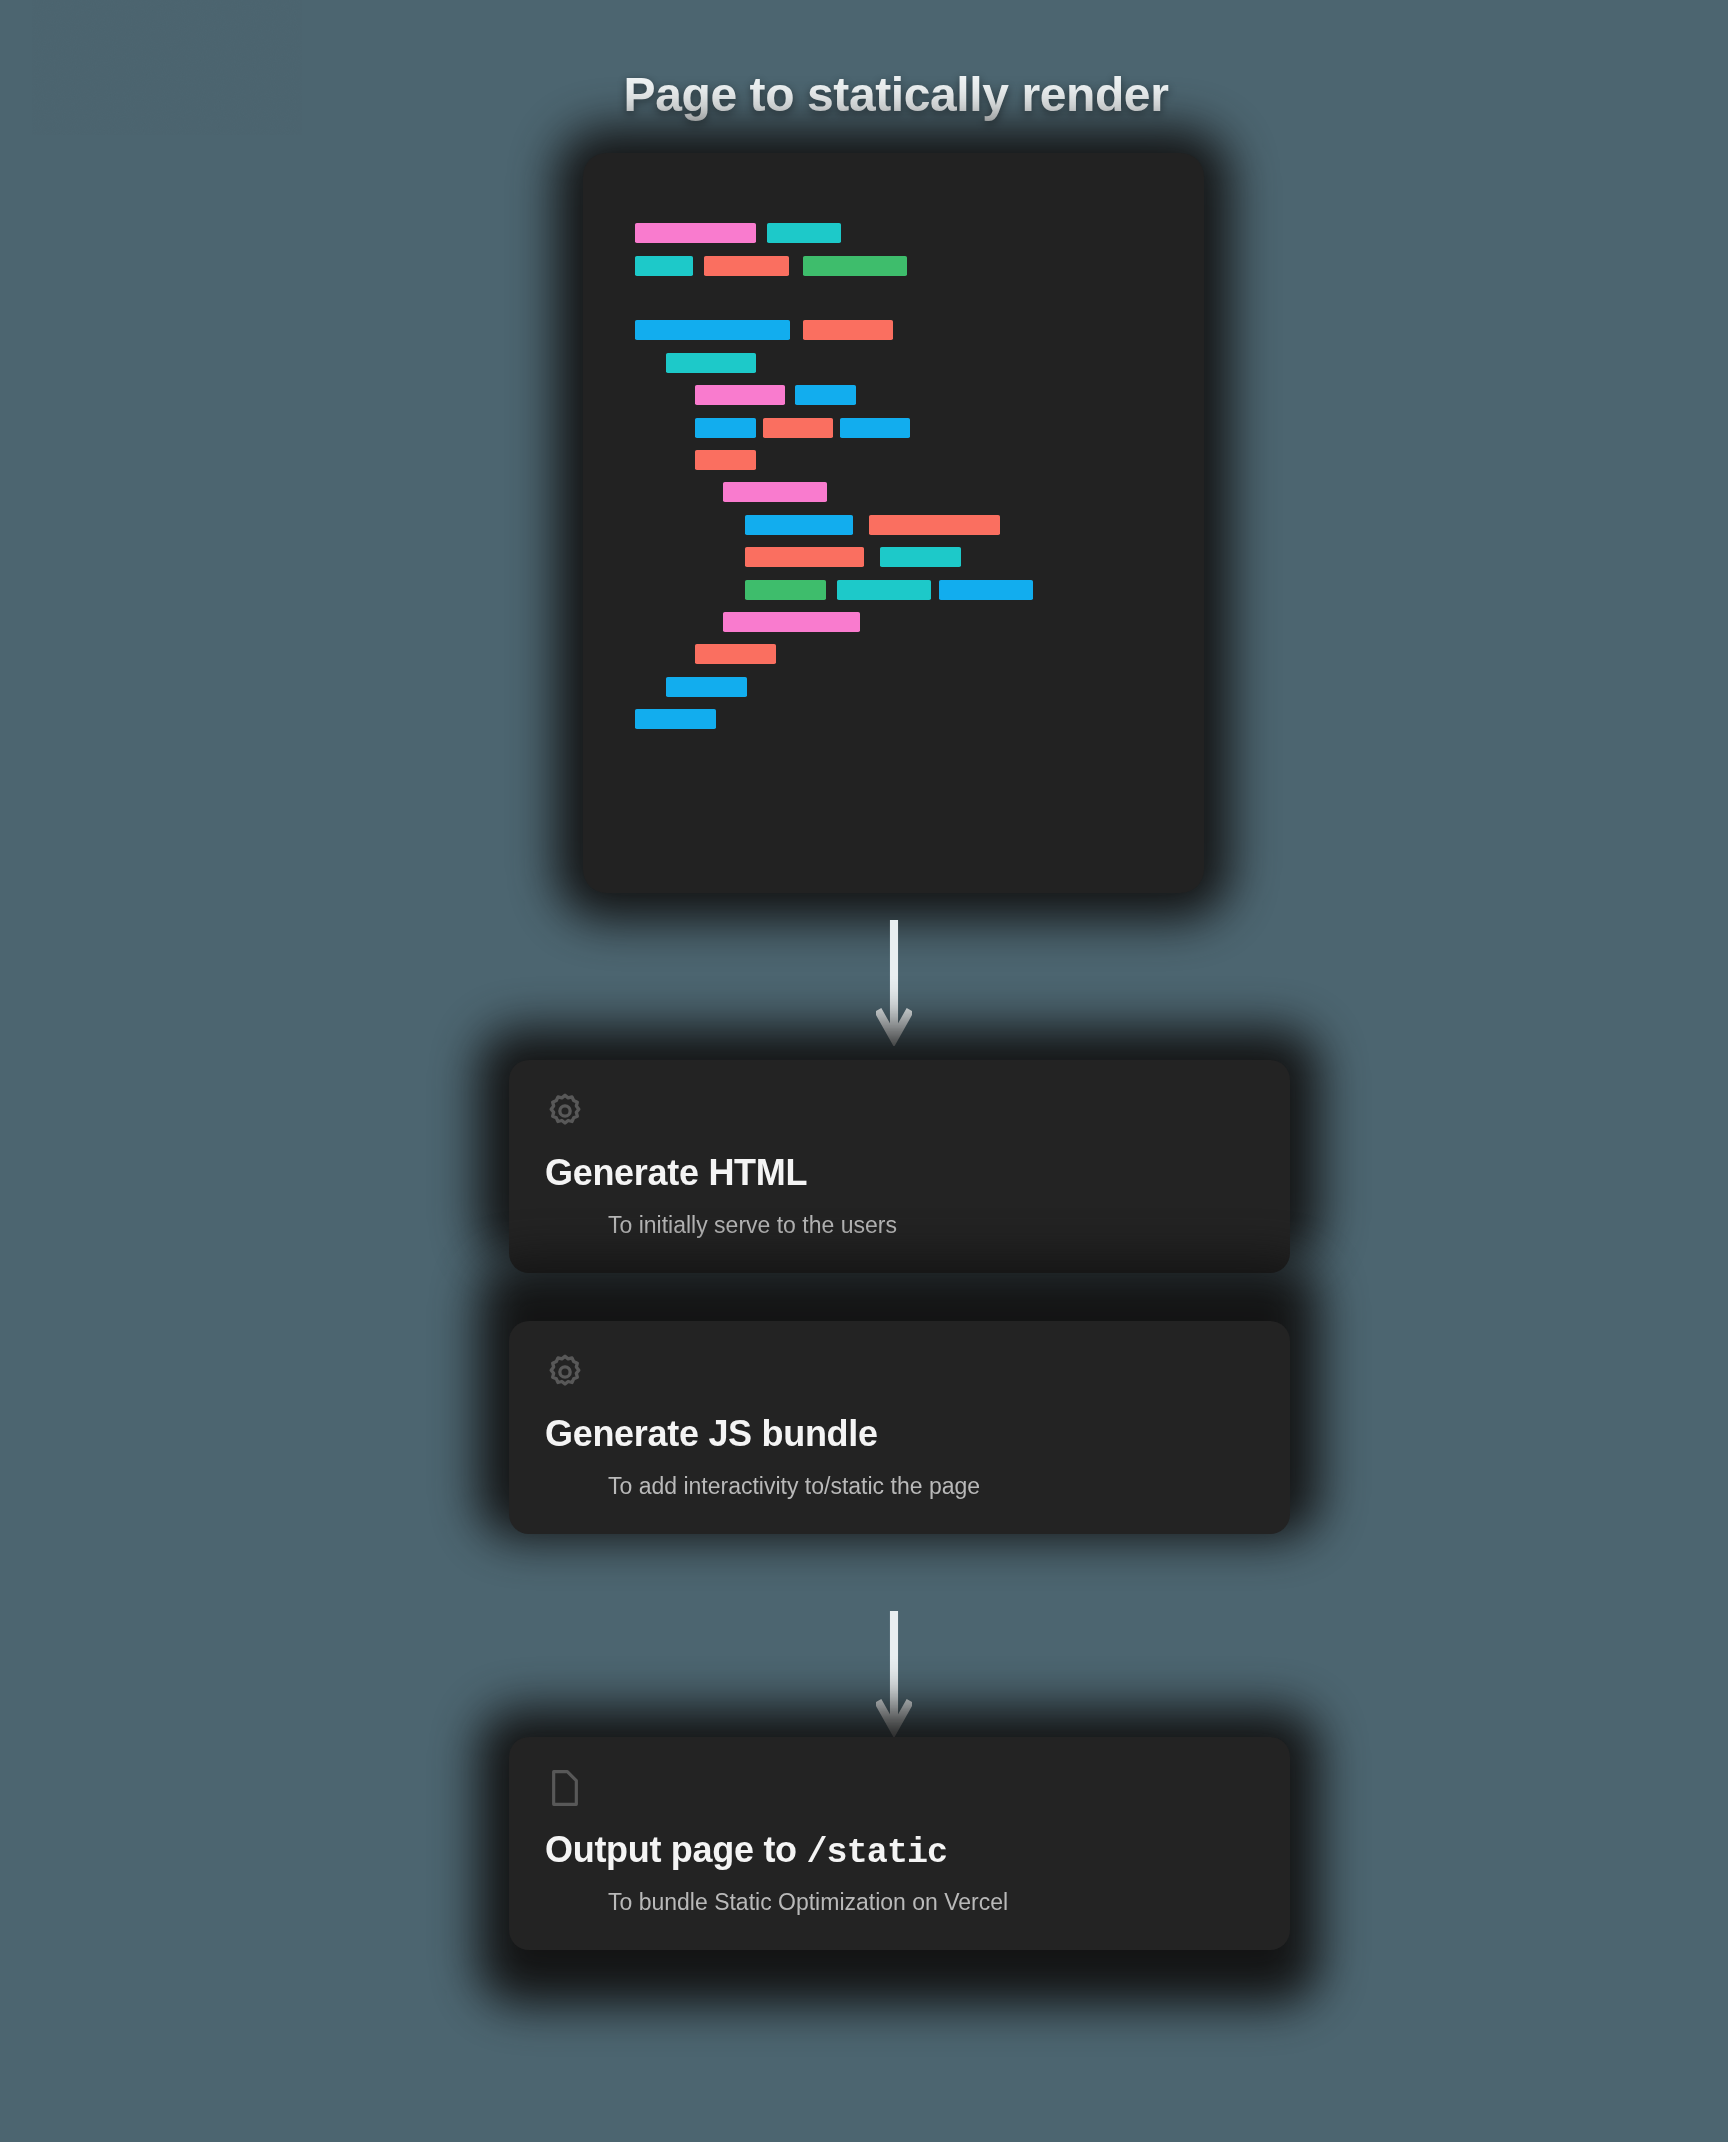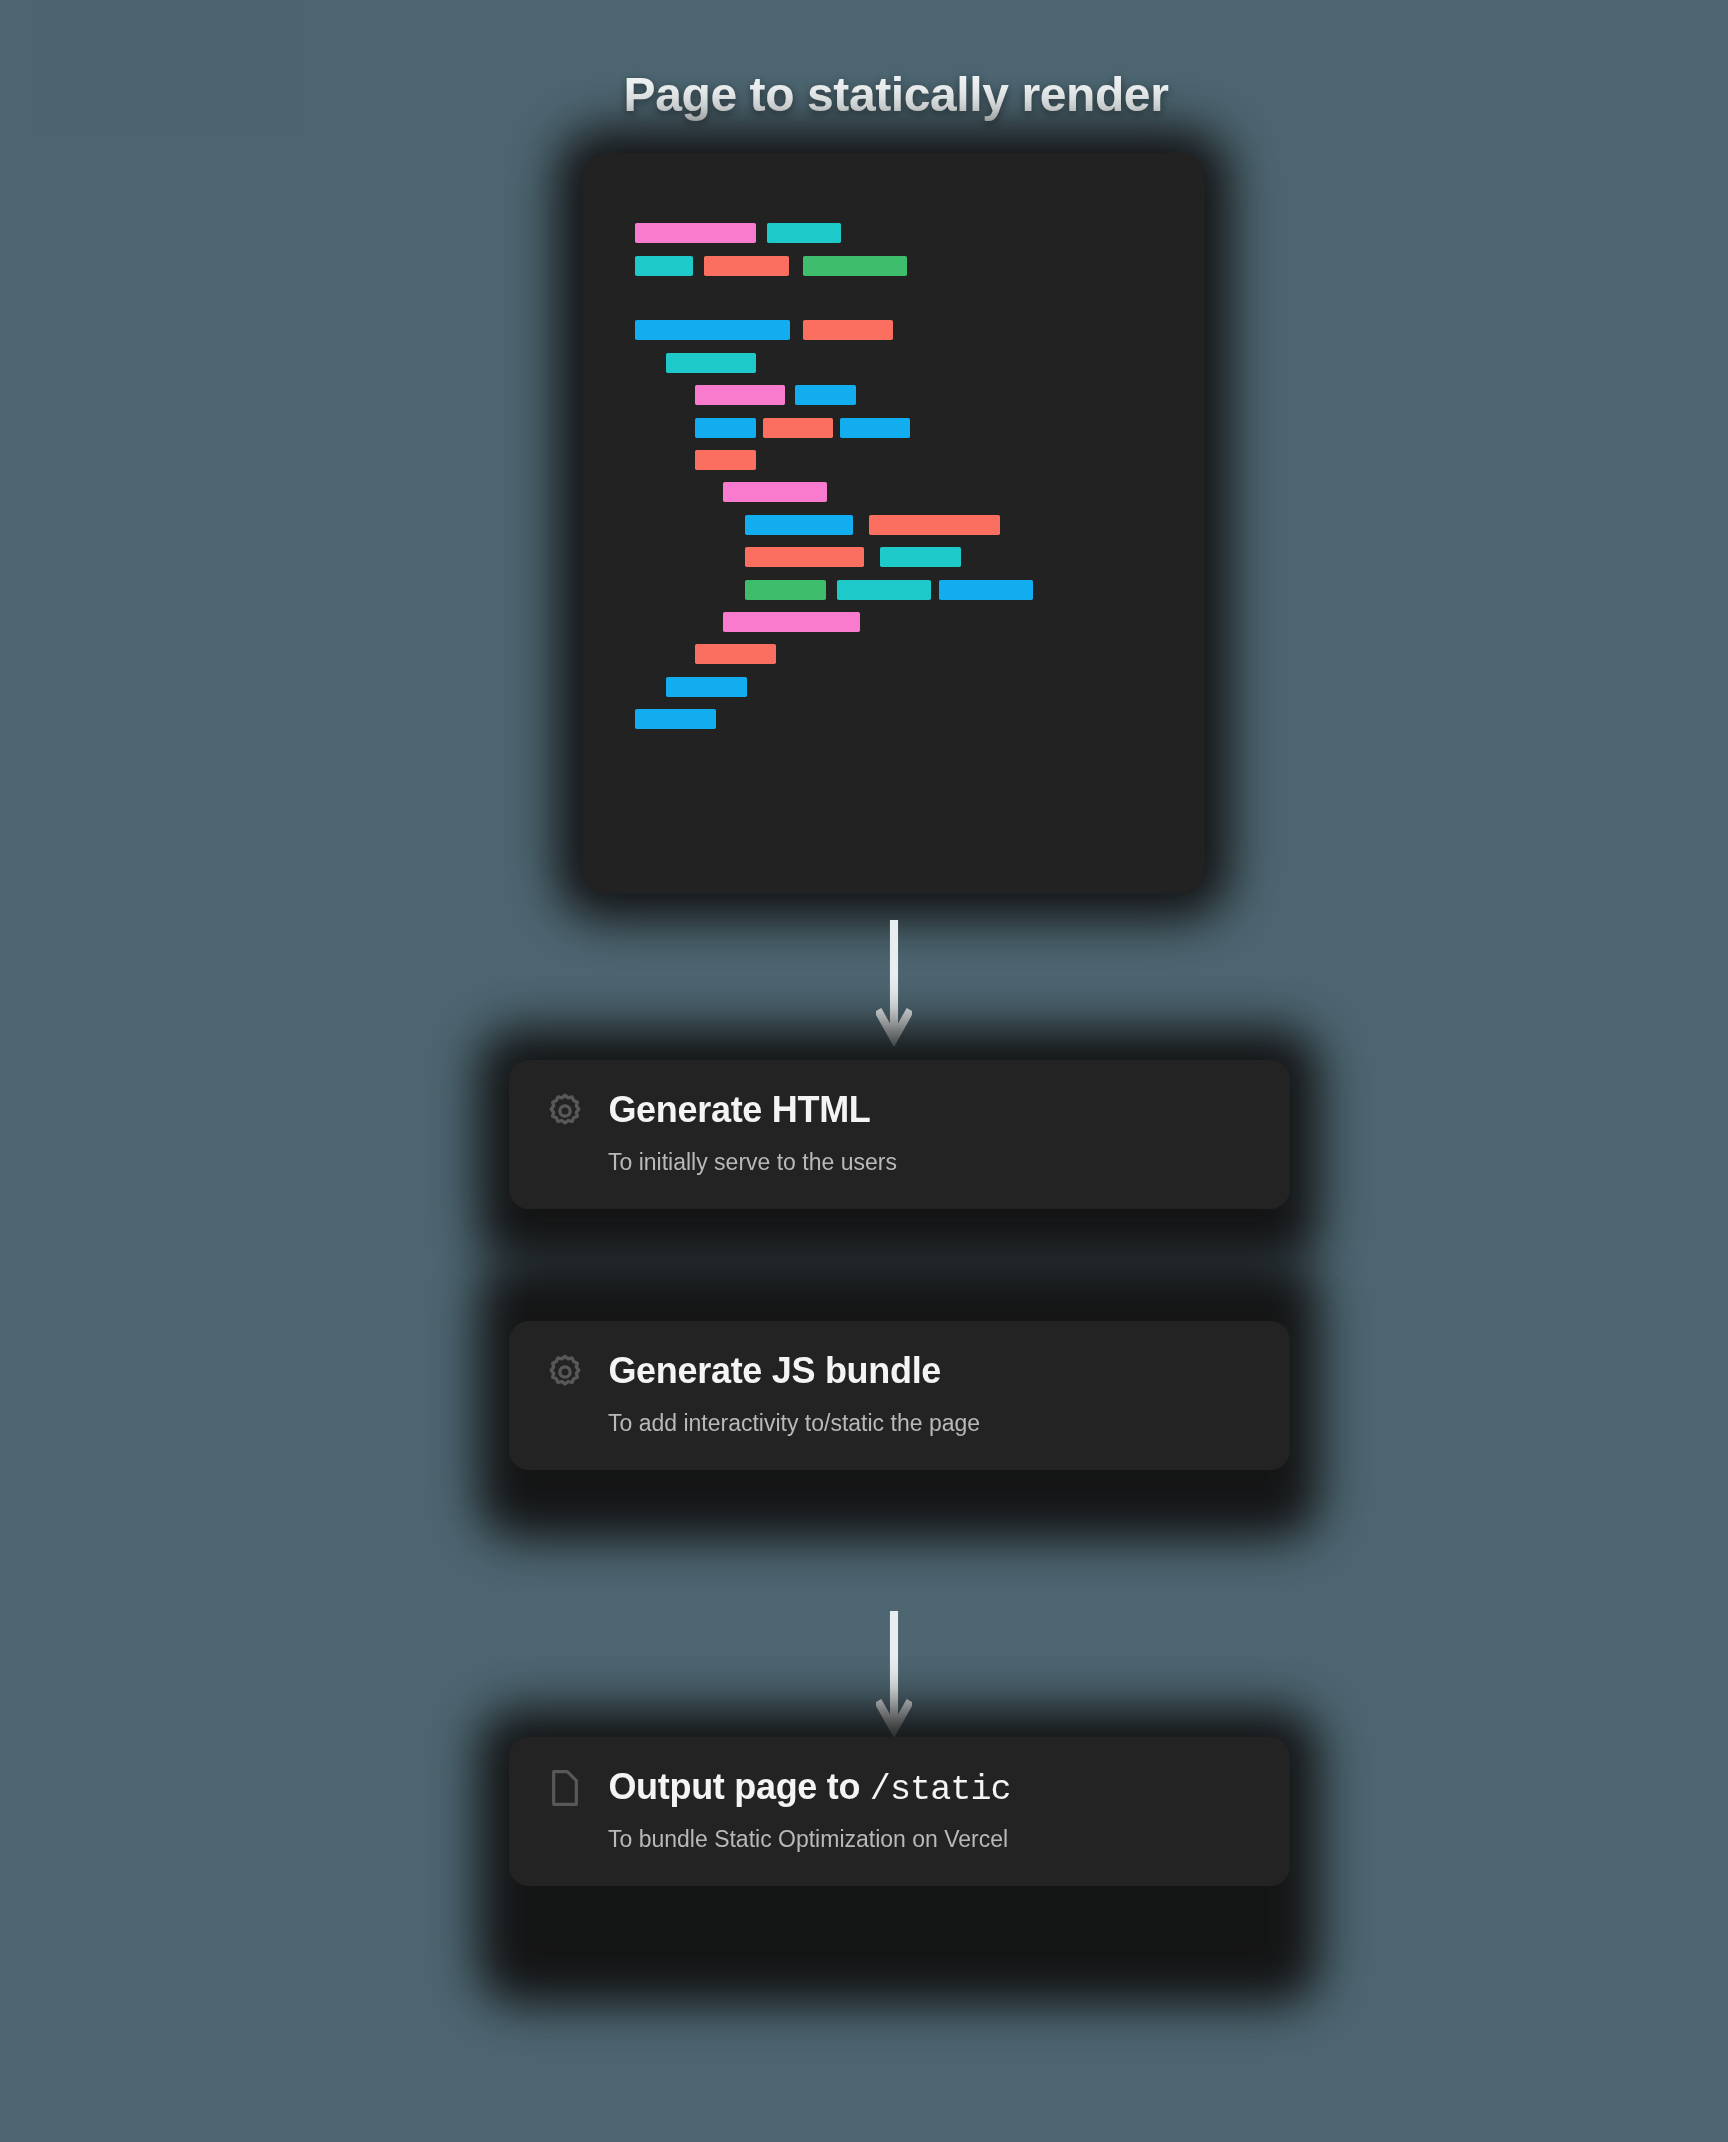--- a/index.html
+++ b/index.html
@@ -82,41 +82,42 @@
     width: 781px;
     background: #232323;
     border-radius: 20px;
     box-sizing: border-box;
     padding: 31px 36px 32px 36px;
   }
   .card-head {
     display: flex;
     align-items: flex-start;
     gap: 23.4px;
+    flex-direction: column;
   }
   .card-icon {
     width: 40px;
     height: 40px;
     flex: 0 0 40px;
     display: flex;
     align-items: center;
     justify-content: center;
     color: #585858;
   }
   .card-icon svg { display: block; }
   .card-title {
     font-size: 36px;
     font-weight: bold;
     color: #f4f4f4;
     letter-spacing: -0.3px;
     line-height: 1.05;
   }
   .card-title .mono {
     font-family: "Liberation Mono", "DejaVu Sans Mono", monospace;
-    font-weight: normal;
+    font-weight: bold;
     font-size: 35px;
     letter-spacing: -0.9px;
   }
   .card-sub {
     margin-top: 16px;
     margin-left: 63px;
     font-size: 23px;
     color: #b9b9b9;
     line-height: 1.28;
     max-width: 630px;

